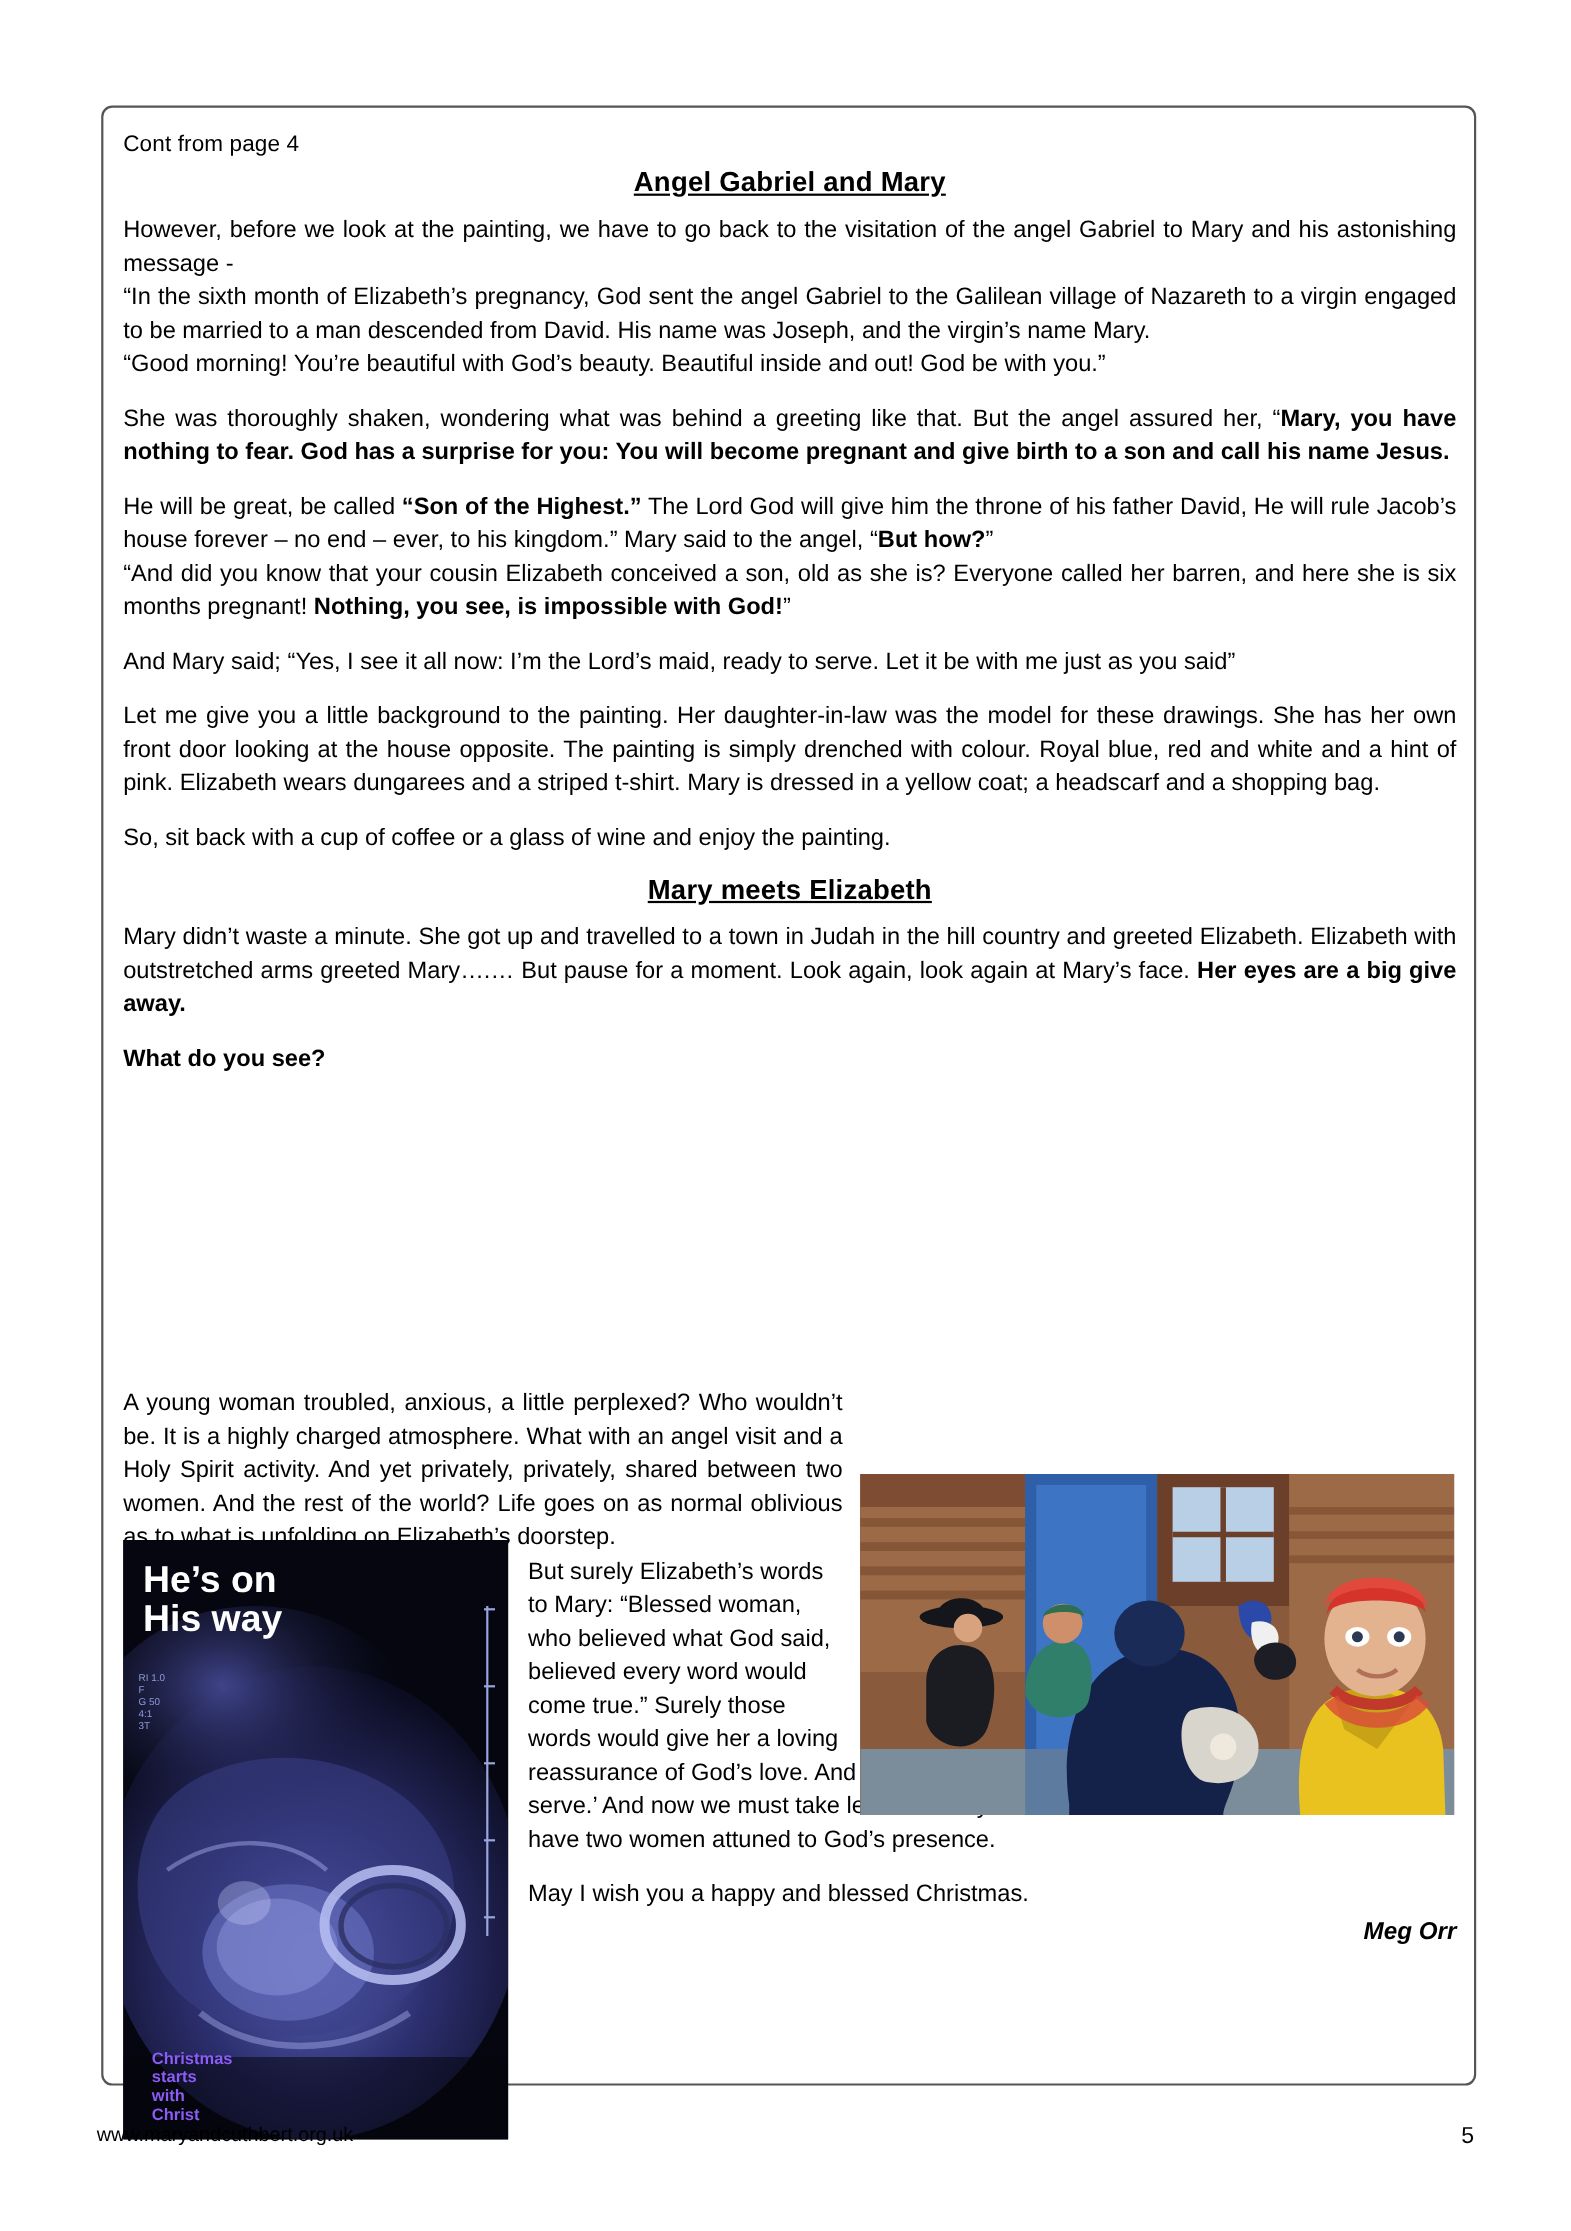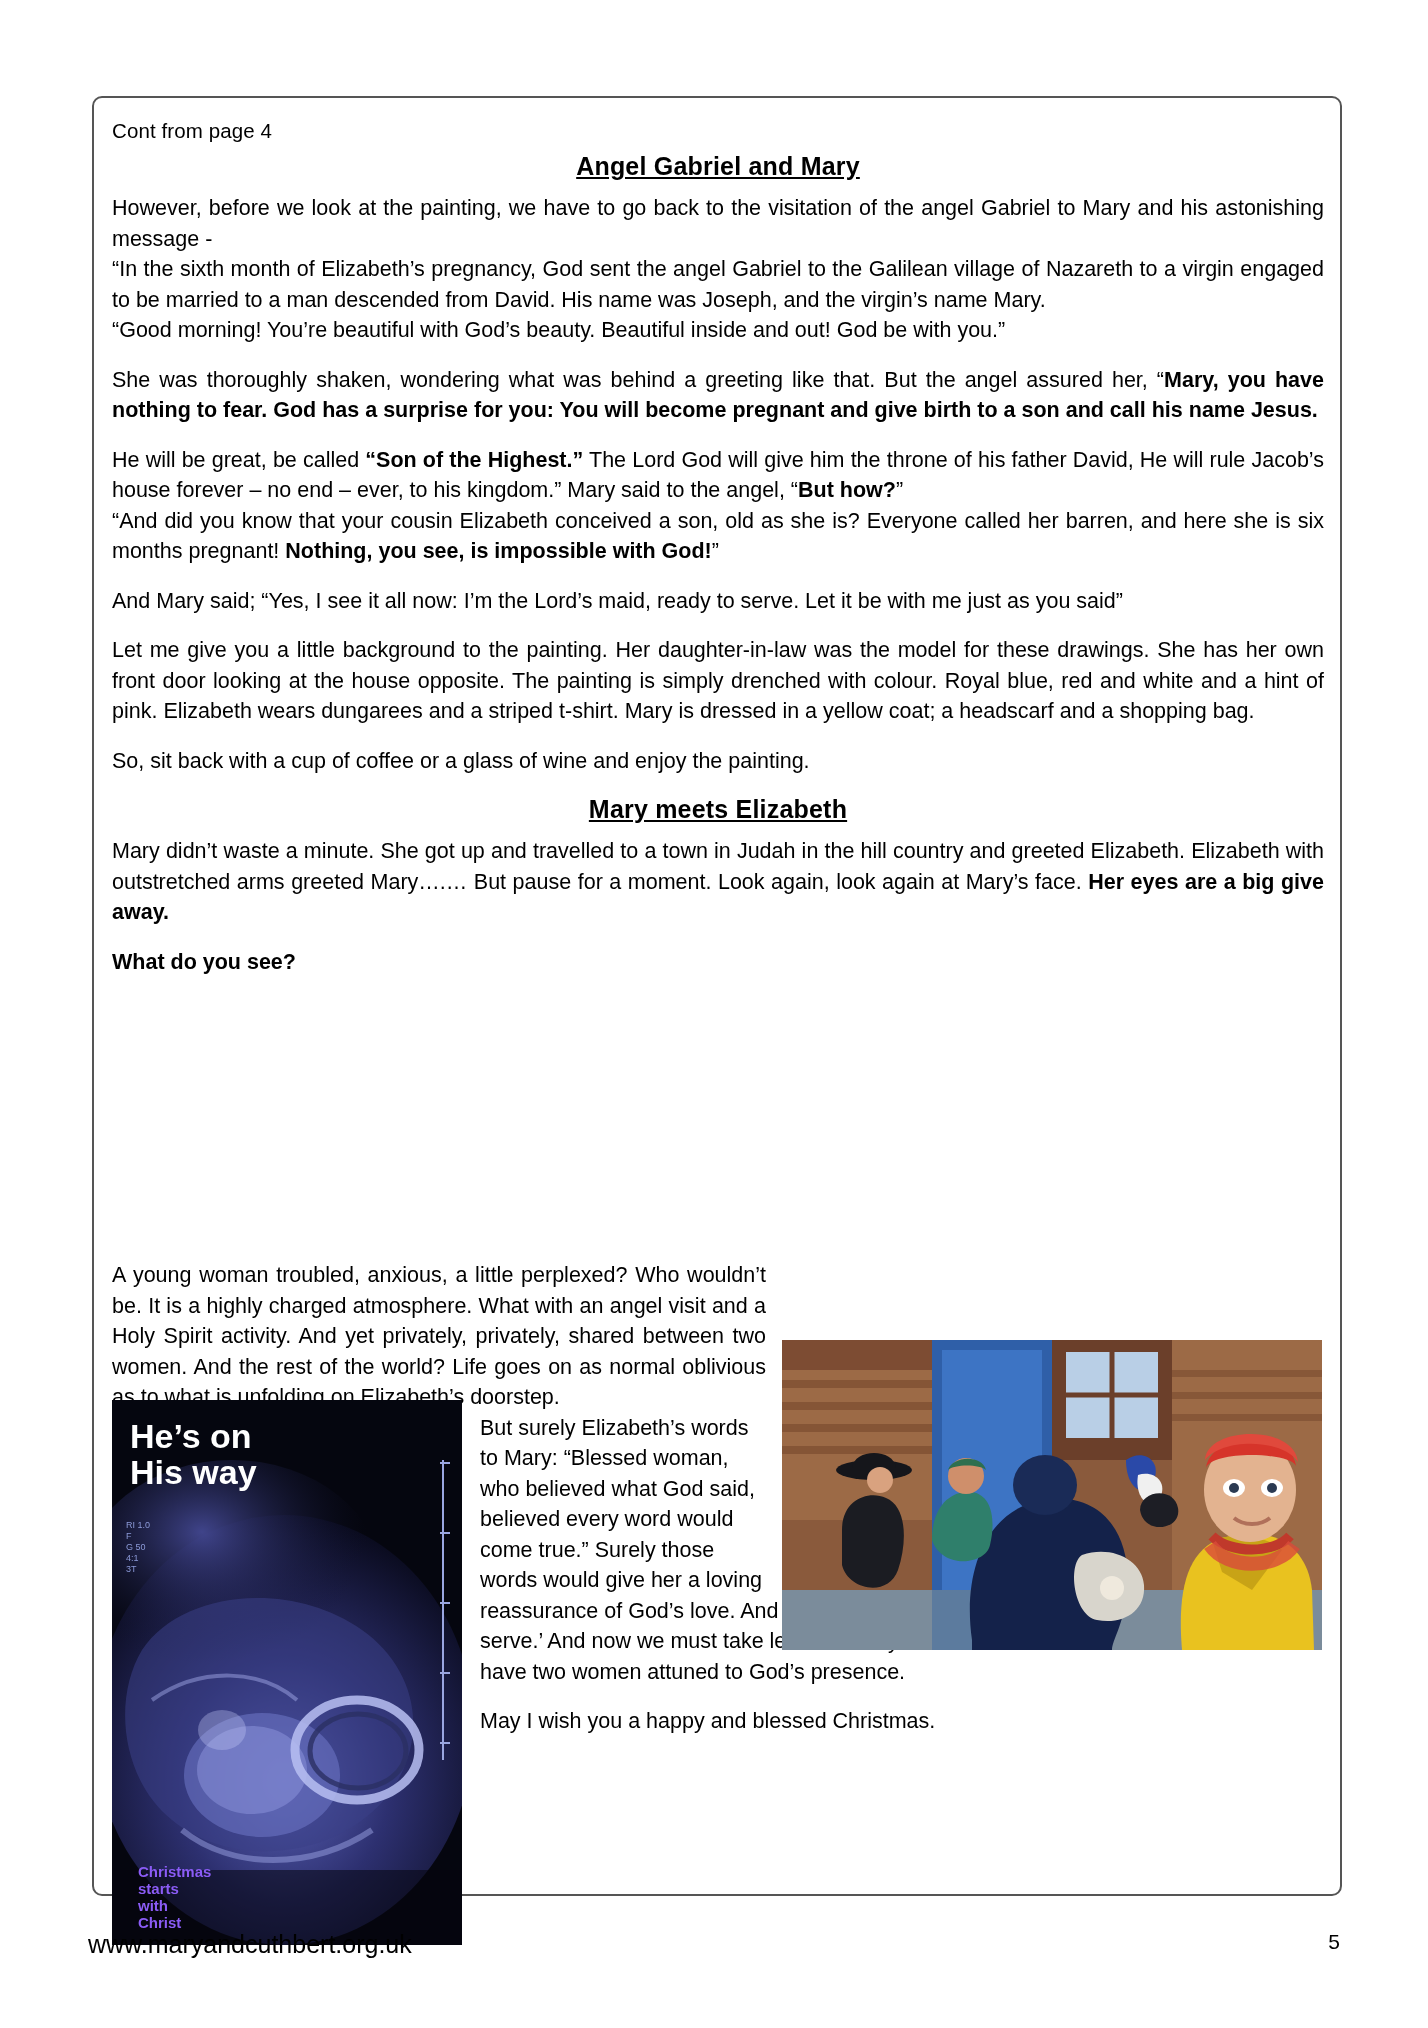--- a/index.html
+++ b/index.html
@@ -94,21 +94,21 @@
     position: absolute;
     left: 0;
     top: 1930px;
     width: 1428px;
     height: 40px;
   }
   .footer .url {
     position: absolute;
     left: 88px;
     top: 0;
-    font-size: 25px;
+    font-size: 18px;
   }
   .footer .center {
     position: absolute;
     left: 0;
     top: 0;
     width: 1428px;
     text-align: center;
     font-size: 21px;
     font-weight: bold;
   }
@@ -231,20 +231,21 @@
 
   <div class="lower-block">
 
     <div class="wrap-right"></div>
     <p class="body-text" style="margin-bottom:0;">A young woman troubled, anxious, a little perplexed? Who wouldn’t be. It is a highly charged atmosphere.  What with an angel visit and a Holy Spirit activity. And yet privately, privately, shared between two women. And the rest of the world? Life goes on as normal oblivious as to what is unfolding on Elizabeth’s doorstep.</p>
 
     <div style="clear:none;"></div>
     <div class="wrap-left"></div>
     <p class="col-text" style="margin:0 0 19px 0;">But surely Elizabeth’s words to Mary: “Blessed woman, who believed what God said, believed every word would come true.” Surely those words would give her a loving reassurance of God’s love. And Mary’s response, ‘Truly, I am the Lord’s maid, ready to serve.’  And now we must take leave of Mary and Elizabeth. The door is closed. Here we have two women attuned to God’s presence.</p>
     <p class="col-text" style="margin:0;">May I wish you a happy and blessed Christmas.</p>
+    <div class="meg">Meg Orr</div>
   </div>
 
   <div class="img-scan">
     <svg width="350" height="545" viewBox="0 0 350 545" style="position:absolute;left:0;top:0;">
       <defs>
         <radialGradient id="ug" cx="50%" cy="62%" r="62%">
           <stop offset="0%" stop-color="#5b63b8"></stop>
           <stop offset="45%" stop-color="#2d3070"></stop>
           <stop offset="100%" stop-color="#090a1c"></stop>
         </radialGradient>

